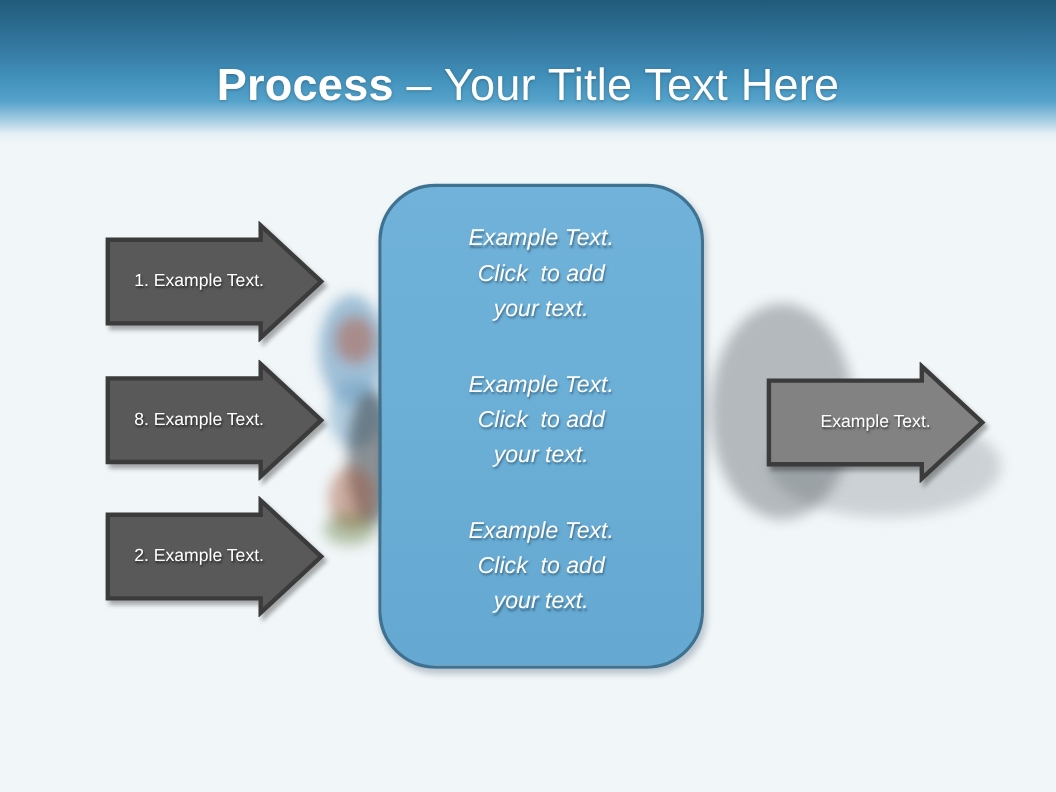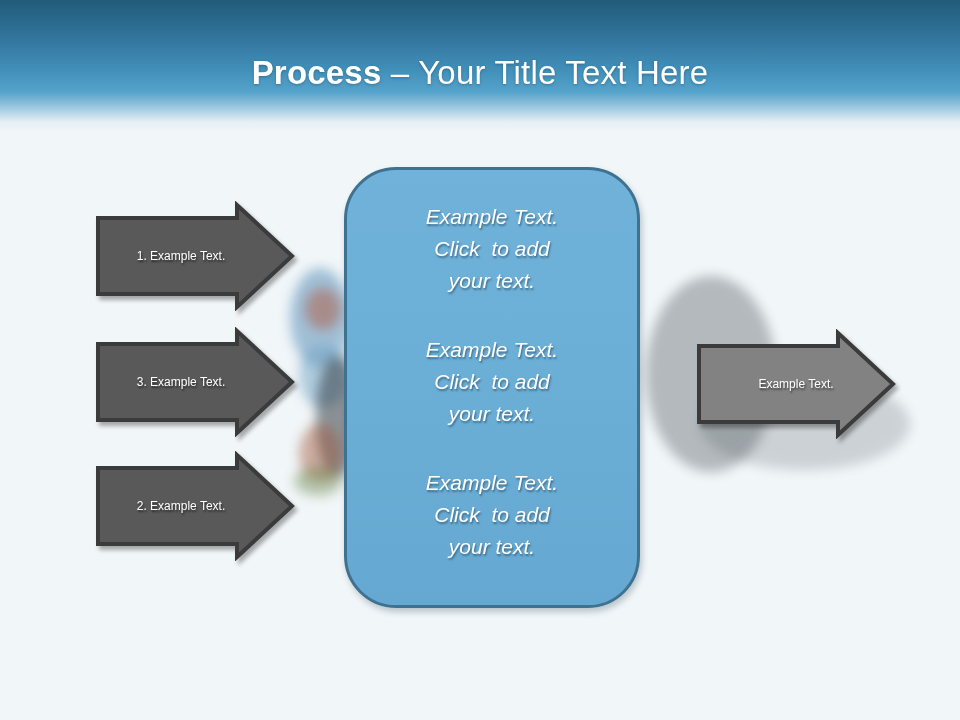--- a/index.html
+++ b/index.html
@@ -11,21 +11,21 @@
 
   
   .header {
     position:absolute; left:0; top:0; width:960px; height:132px;
     background:linear-gradient(180deg,
       #215b7a 0px, #2a6a8e 22px, #367aa3 45px, #4190ba 70px,
       #55a3cb 92px, #9fc9e0 108px, #e6f0f5 122px, rgba(241,246,248,0) 132px);
   }
   .title {
     position:absolute; left:0; top:54px; width:960px;
-    text-align:center; color:#ffffff; font-size:33px; letter-spacing:0.2px;
+    text-align:center; color:#ffffff; font-size:41px; letter-spacing:0.2px;
     text-shadow:0 1px 3px rgba(0,0,0,.25);
     white-space:nowrap;
   }
   .title .bold { font-weight:bold; }
 
   
   .band {
     position:absolute; left:-12px; top:228px; width:984px; height:260px;
     border-radius:26px 60px 40px 30px / 22px 34px 26px 20px;
     background:
@@ -47,21 +47,21 @@
   .wire.w-darkr  { left:646px; top:276px; width:130px; height:196px; background:#333a42; opacity:.32; }
   .wire.w-darkr2 { left:700px; top:378px; width:210px; height:92px;  background:#49525a; opacity:.22; }
 
   
   .arrow { position:absolute; width:202px; height:110px; }
   .arrow svg { position:absolute; left:0; top:0; width:202px; height:110px;
                filter:drop-shadow(3px 4px 2px rgba(0,0,0,.32)); }
   .arrow .label {
     position:absolute; left:6px; top:16px; width:160px; height:78px;
     display:flex; align-items:center; justify-content:center;
-    color:#ffffff; font-size:12px; white-space:nowrap;
+    color:#ffffff; font-size:16px; white-space:nowrap;
     text-shadow:1px 2px 2px rgba(0,0,0,.55);
   }
   .arrow.a1 { left:95px;  top:201px; }
   .arrow.a2 { left:95px;  top:327px; }
   .arrow.a3 { left:95px;  top:451px; }
   .arrow.ar { left:696px; top:329px; }
   .arrow.ar .label { left:14px; width:172px; }
 
   
   .panel {
@@ -103,21 +103,21 @@
     <svg viewBox="0 0 202 110">
       <polygon points="3,17 142,17 142,4 197,55 142,106 142,93 3,93" stroke-width="4" stroke="#3b3b3b" fill="#595959"></polygon>
     </svg>
     <div class="label">1. Example Text.</div>
   </div>
 
   <div class="arrow a2">
     <svg viewBox="0 0 202 110">
       <polygon points="3,17 142,17 142,4 197,55 142,106 142,93 3,93" stroke-width="4" stroke="#3b3b3b" fill="#595959"></polygon>
     </svg>
-    <div class="label">3. Example Text.</div>
+    <div class="label">8. Example Text.</div>
   </div>
 
   <div class="arrow a3">
     <svg viewBox="0 0 202 110">
       <polygon points="3,17 142,17 142,4 197,55 142,106 142,93 3,93" stroke-width="4" stroke="#3b3b3b" fill="#595959"></polygon>
     </svg>
     <div class="label">2. Example Text.</div>
   </div>
 
   <div class="panel">

